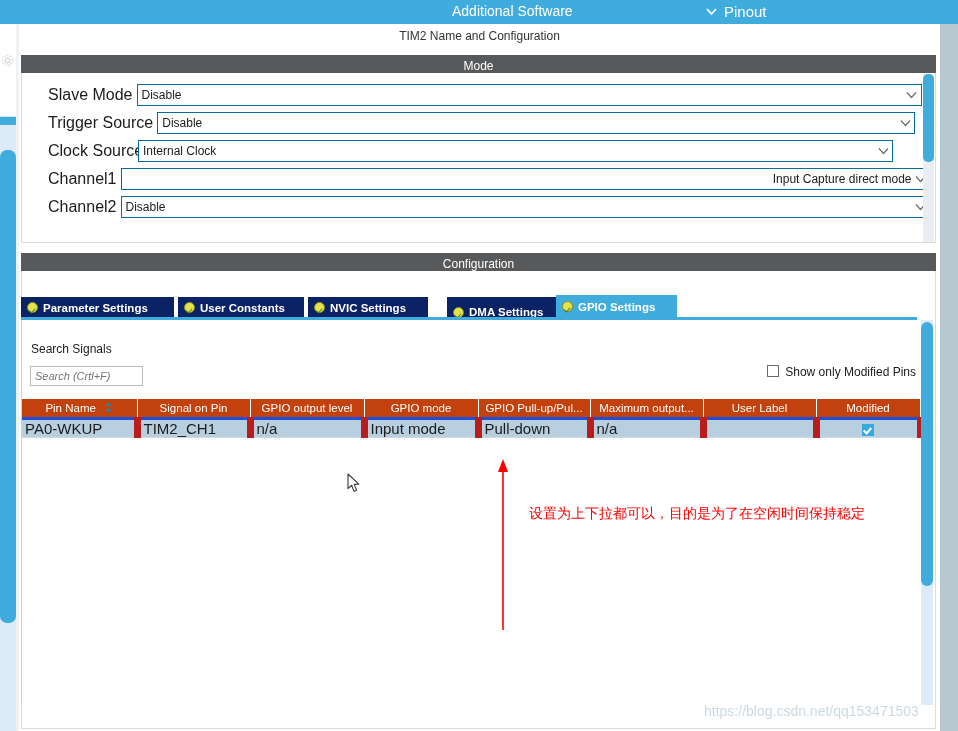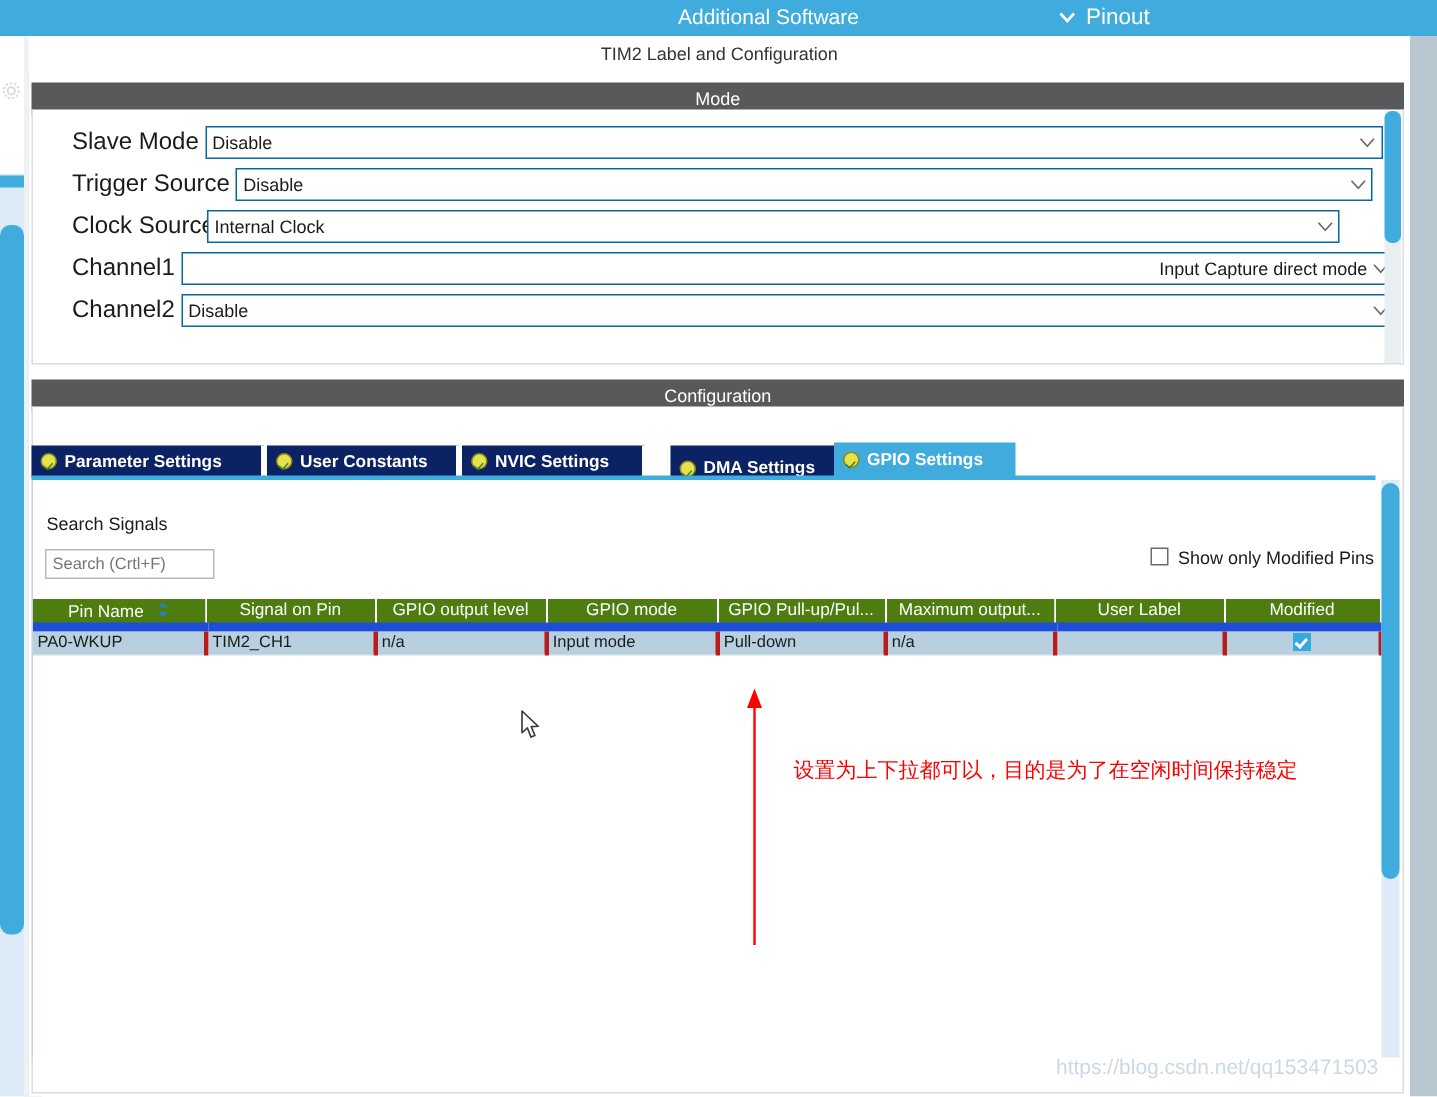--- a/index.html
+++ b/index.html
@@ -177,47 +177,47 @@
     background: #ffffff;
     border-left: 1px solid #c9d4da;
   }
   .search-label {
     position: absolute; left: 31px; top: 342px; font-size: 12px; color: #1b1b1b;
   }
   .search-input {
     position: absolute; left: 30px; top: 366px; width: 113px; height: 20px;
     border: 1px solid #b9b9b9; background: #ffffff;
     font-family: "Liberation Sans", sans-serif;
-    font-size: 11px; color: #9b9b9b;
+    font-size: 11px; font-style: italic; color: #9b9b9b;
     padding-left: 4px;
   }
   .modified-pins-box {
     position: absolute; right: 42px; top: 365px;
     display: flex; align-items: flex-start; font-size: 12px; color: #1b1b1b;
   }
   .cb {
     width: 12px; height: 12px; border: 1px solid #6b6b6b; background: #ffffff;
     margin-right: 6px; flex: 0 0 auto;
   }
 
   
   .gpio-table {
     position: absolute; left: 22px; top: 399px; width: 898px;
     border-collapse: collapse; table-layout: fixed;
   }
   .gpio-table th {
-    background: #4d7c0f; color: #ffffff; font-weight: normal;
+    background: #c2410c; color: #ffffff; font-weight: normal;
     font-size: 11.5px; height: 19px; text-align: center;
-    border-right: 1px solid #ffffff; border-bottom: 6px solid #1d4ed8;
+    border-right: 1px solid #ffffff; border-bottom: 3px solid #1d4ed8;
     padding: 0; white-space: nowrap; overflow: hidden;
   }
   .gpio-table td {
-    background: #b8cfe0; color: #1b1b1b; font-size: 11px;
+    background: #b8cfe0; color: #1b1b1b; font-size: 15px;
     height: 18px; text-align: left; padding: 0 0 0 3px;
-    border-right: 3px solid #b91c1c; border-bottom: 1px solid #cfd9e0;
+    border-right: 7px solid #b91c1c; border-bottom: 1px solid #cfd9e0;
     white-space: nowrap; overflow: hidden;
   }
   .gpio-table td.center { text-align: center; padding: 0; }
   .sort-ico {
     display: inline-block; width: 9px; height: 11px;
     vertical-align: -1px; margin-left: 5px;
   }
   .cb-checked {
     display: inline-block; width: 12px; height: 12px;
     background: #36a9e1; position: relative; vertical-align: -2px;
@@ -306,21 +306,21 @@
     </span>
     <span class="arrow-glyph" style="left:0px; top:43px;">
       <svg width="11" height="13" viewBox="0 0 11 13">
         <polygon points="2,1 2,12 10,6.5" fill="#4c5a63"></polygon>
       </svg>
     </span>
   </div>
 
   <div class="content">
 
-    <div class="panel-title-white">TIM2 Label and Configuration</div>
+    <div class="panel-title-white">TIM2 Name and Configuration</div>
 
     <div class="panel-header-dark mode-header">Mode</div>
 
     <div class="mode-body">
 
       <div class="mode-row" style="top:11px; left:26px;">
         <span class="mode-label">Slave Mode</span>
         <span class="combo" style="width:785px;">
           <span class="combo-value">Disable</span>
           <span class="combo-arrow">

